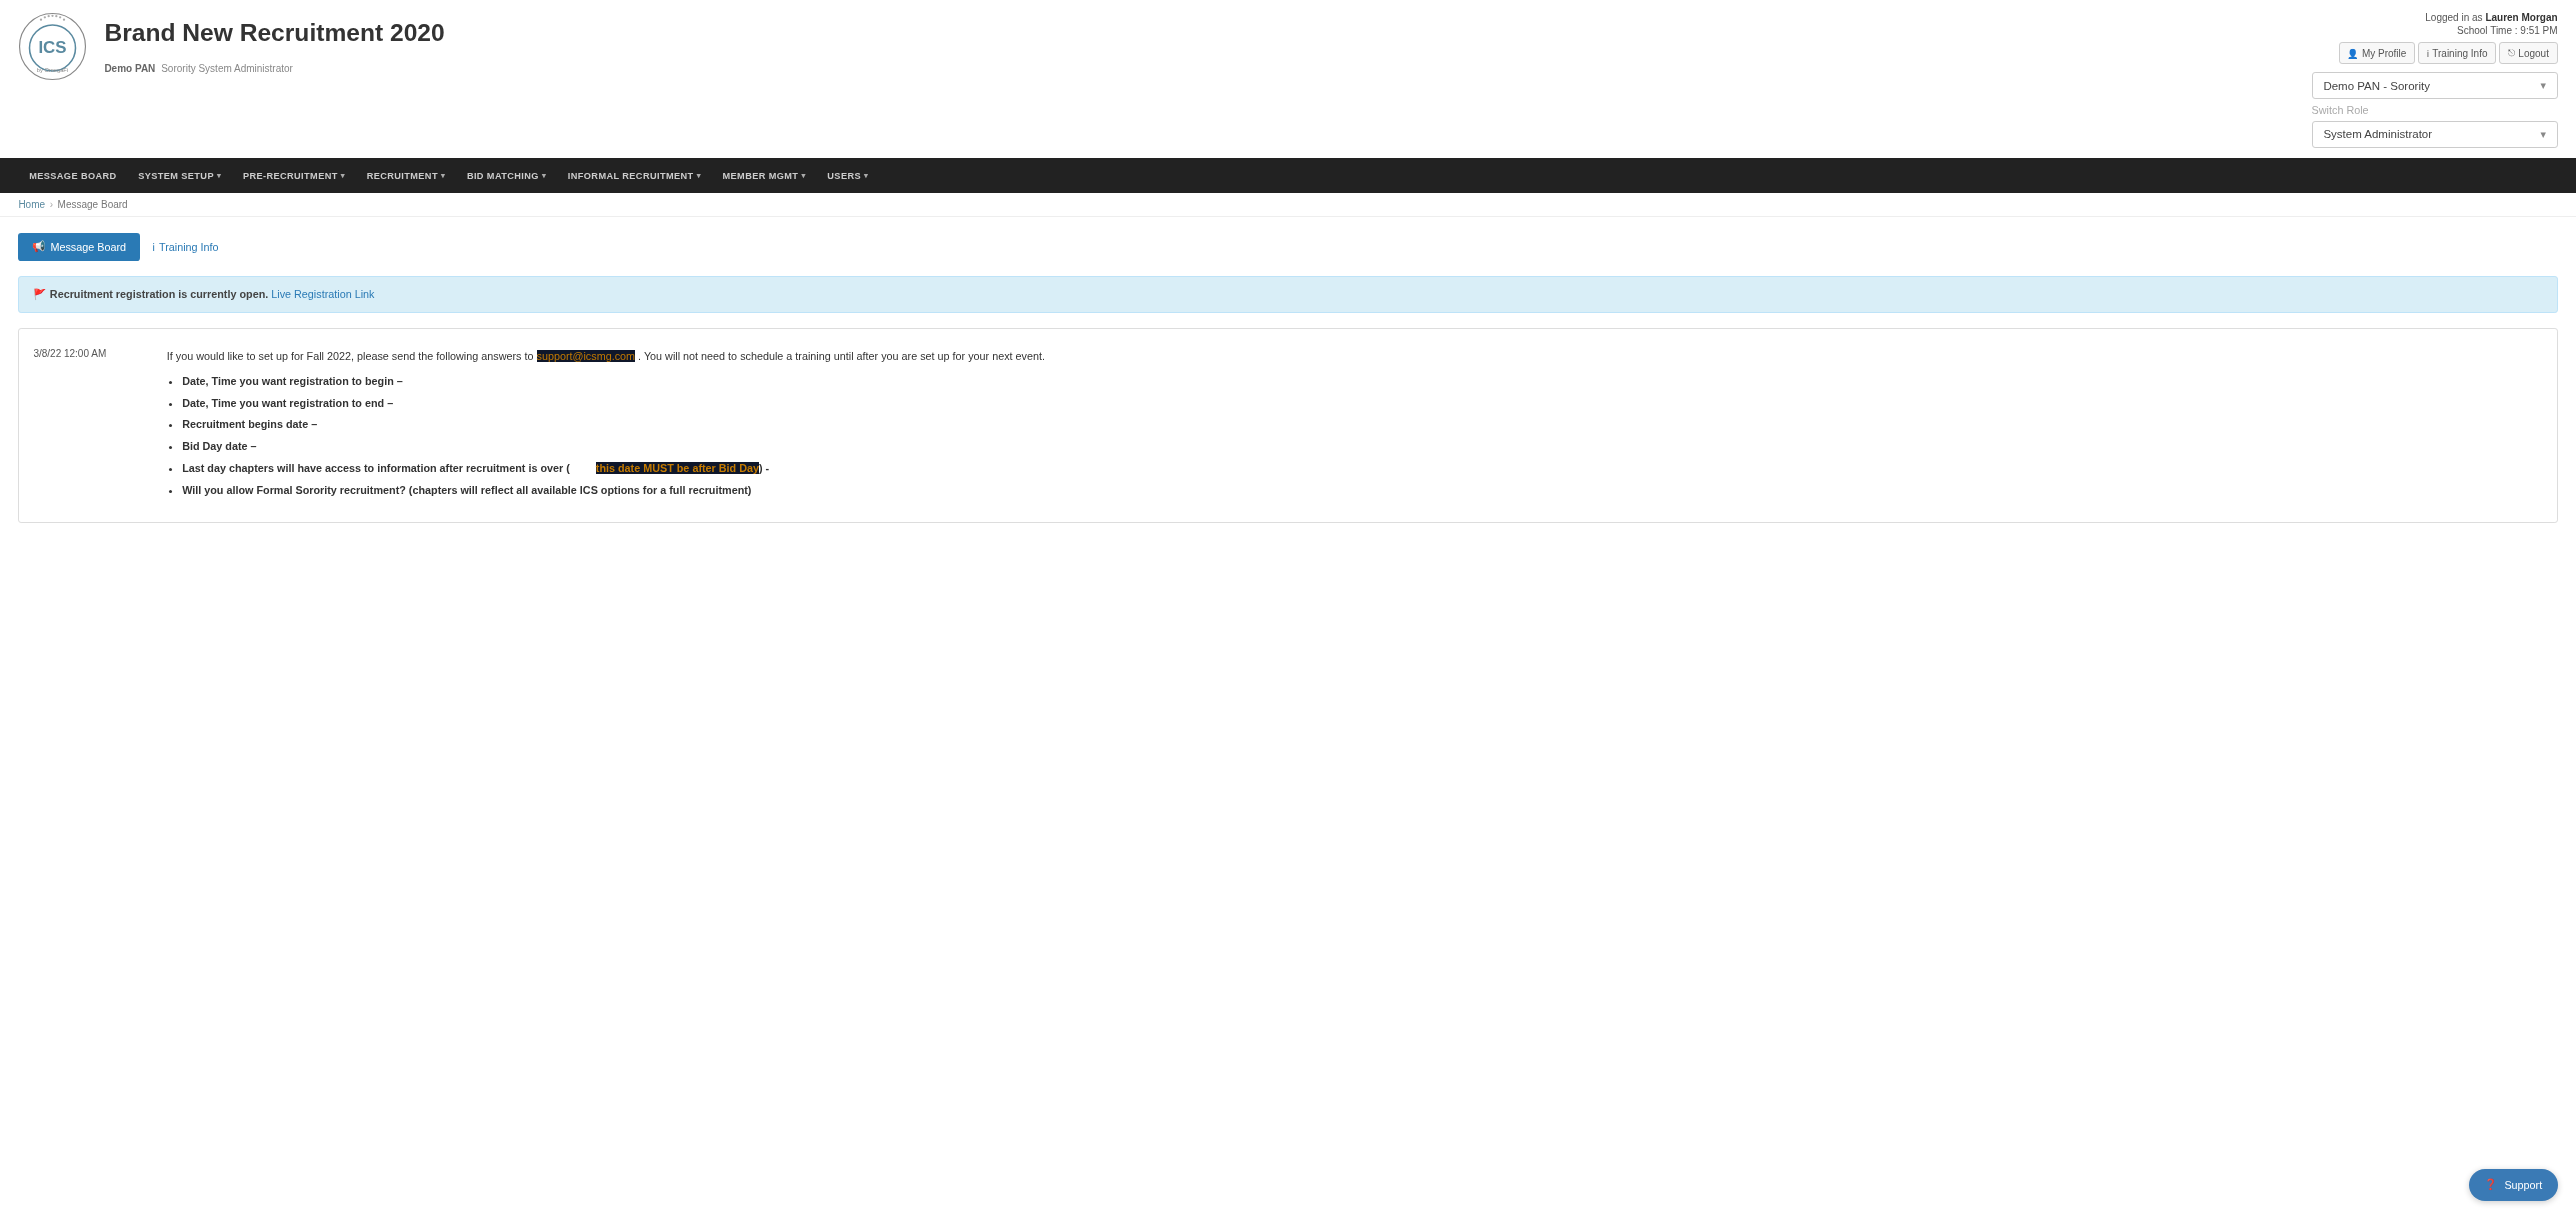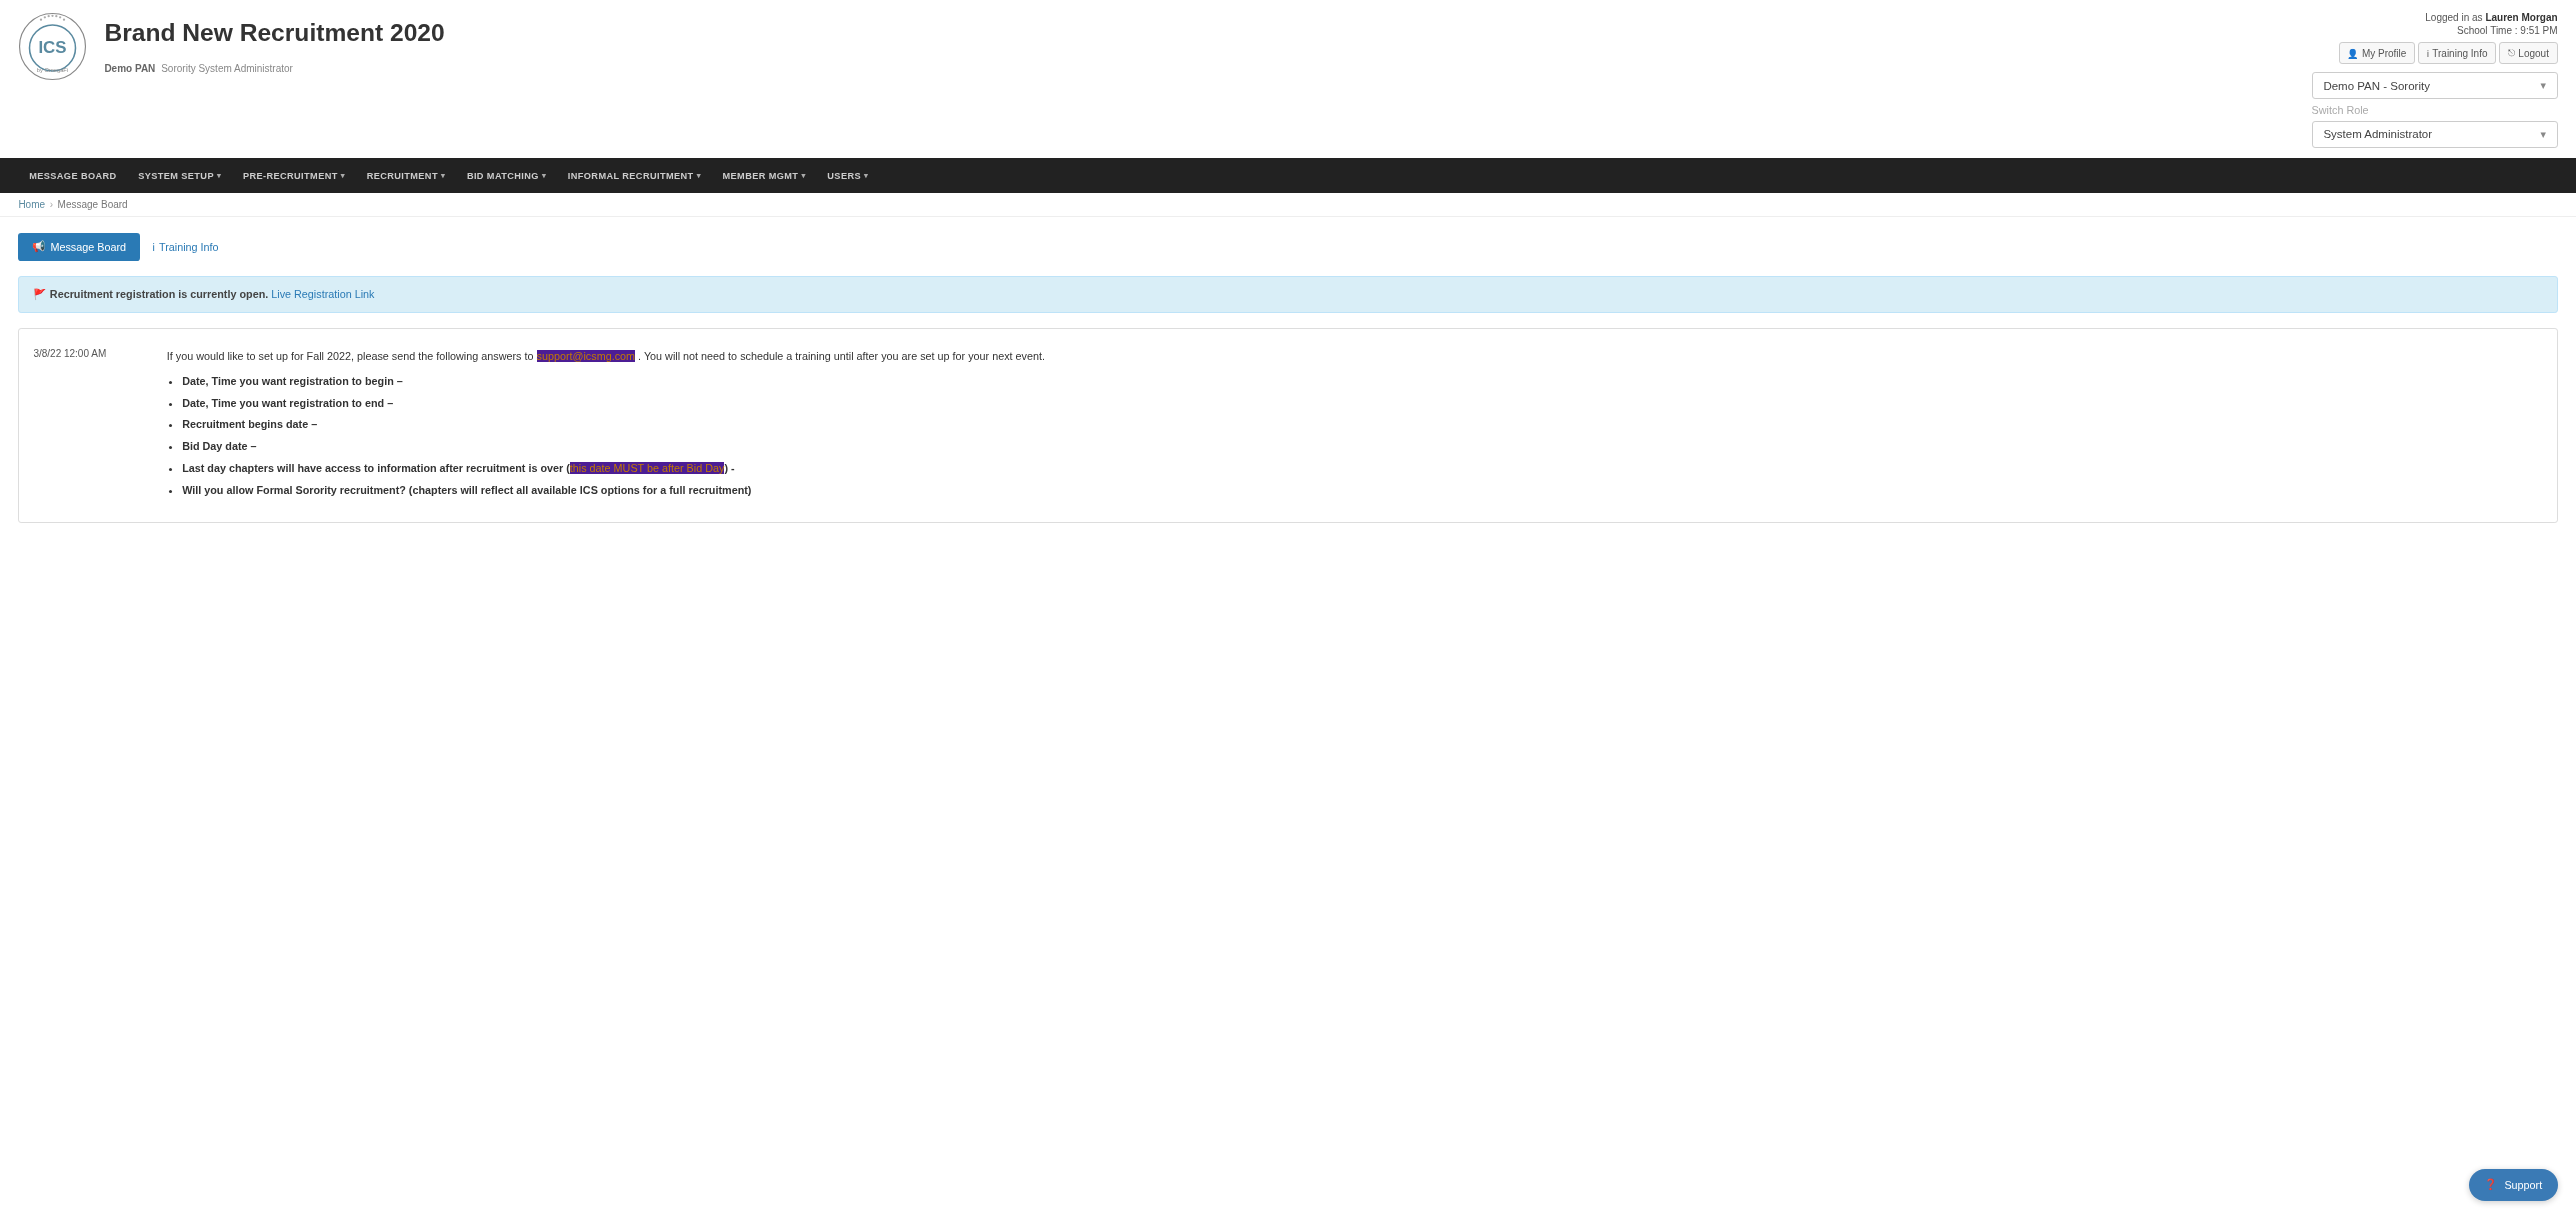--- a/index.html
+++ b/index.html
@@ -51,21 +51,21 @@
     .message-title { font-size: 14px; font-weight: bold; color: #333; }
     .message-important { font-size: 10px; color: #888; display: flex; align-items: center; gap: 3.1px; }
 
     .message-body { padding: 12.3px 0; }
     .message-row { display: flex; padding: 6.1px 14px; gap: 18.4px; }
     .message-date { font-size: 10px; color: #555; min-width: 115px; flex-shrink: 0; }
     .message-content { font-size: 10.8px; color: #333; line-height: 1.6; }
     .message-content a { color: #c47a00; text-decoration: none; background: #fff3b0; }
     .message-content ul { margin-left: 15.4px; margin-top: 7.7px; }
     .message-content ul li { margin-bottom: 4.6px; }
-    .highlight-yellow { background: #4c1d95; color: #c47a00; font-weight: normal; }
+    .highlight-yellow { background: #0f172a; color: #c47a00; font-weight: bold; margin-left: 26px; }
 
     
     .support-btn { position: fixed; bottom: 18.4px; right: 18.4px; background: #3a7ab5; color: #fff; border-radius: 38px; padding: 9.2px 15.4px; display: flex; align-items: center; gap: 6.1px; font-size: 10.8px; cursor: pointer; box-shadow: 0 1.5px 6.1px rgba(0,0,0,0.2); }
 
     .logo-wrap { position: relative; width: 69px; height: 69px; }
     .logo-wrap svg { width: 69px; height: 69px; }
   </style>
 </head>
 <body>
 
@@ -199,21 +199,21 @@
     <strong>Recruitment registration is currently open.</strong>
     <a href="#">Live Registration Link</a>
   </div>
 
   <div class="message-section">
     <div class="message-body">
       <div class="message-row">
         <div class="message-date">3/8/22 12:00 AM</div>
         <div class="message-content">
           <span>If you would like to set up for Fall 2022, please send the following answers to</span>
-          <a href="mailto:support@icsmg.com" style="background:#4c1d95; color:#c47a00;">support@icsmg.com</a>
+          <a href="mailto:support@icsmg.com" style="background:#0f172a; color:#c47a00;">support@icsmg.com</a>
           <span>. You will not need to schedule a training until after you are set up for your next event.</span>
           <ul>
             <li><strong>Date, Time you want registration to begin –</strong></li>
             <li><strong>Date, Time you want registration to end –</strong></li>
             <li><strong>Recruitment begins date –</strong></li>
             <li><strong>Bid Day date –</strong></li>
             <li>
               <strong>Last day chapters will have access to information after recruitment is over (<span class="highlight-yellow">this date MUST be after Bid Day</span>) -</strong>
             </li>
             <li><strong>Will you allow Formal Sorority recruitment? (chapters will reflect all available ICS options for a full recruitment)</strong></li>

